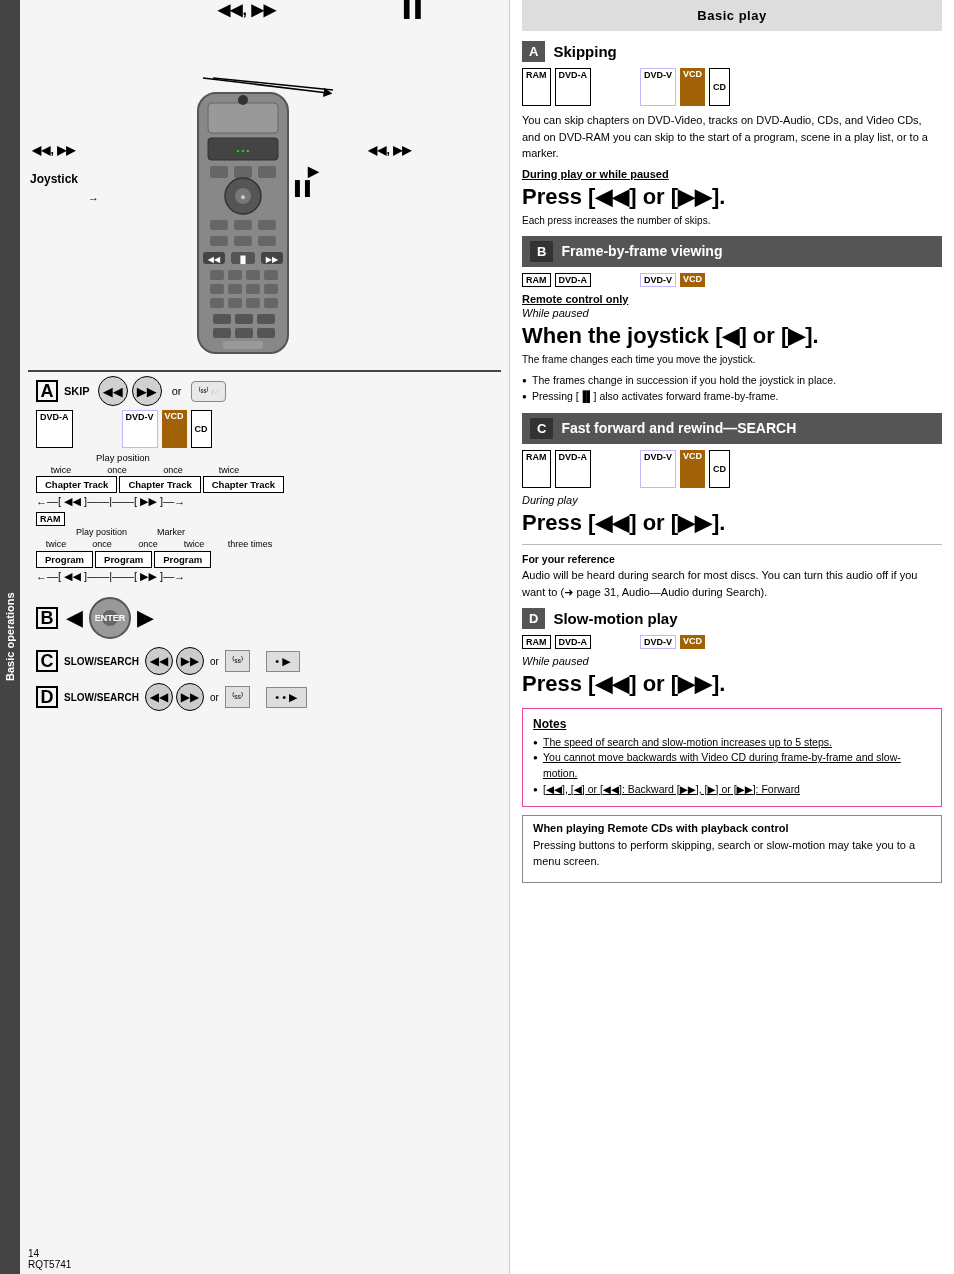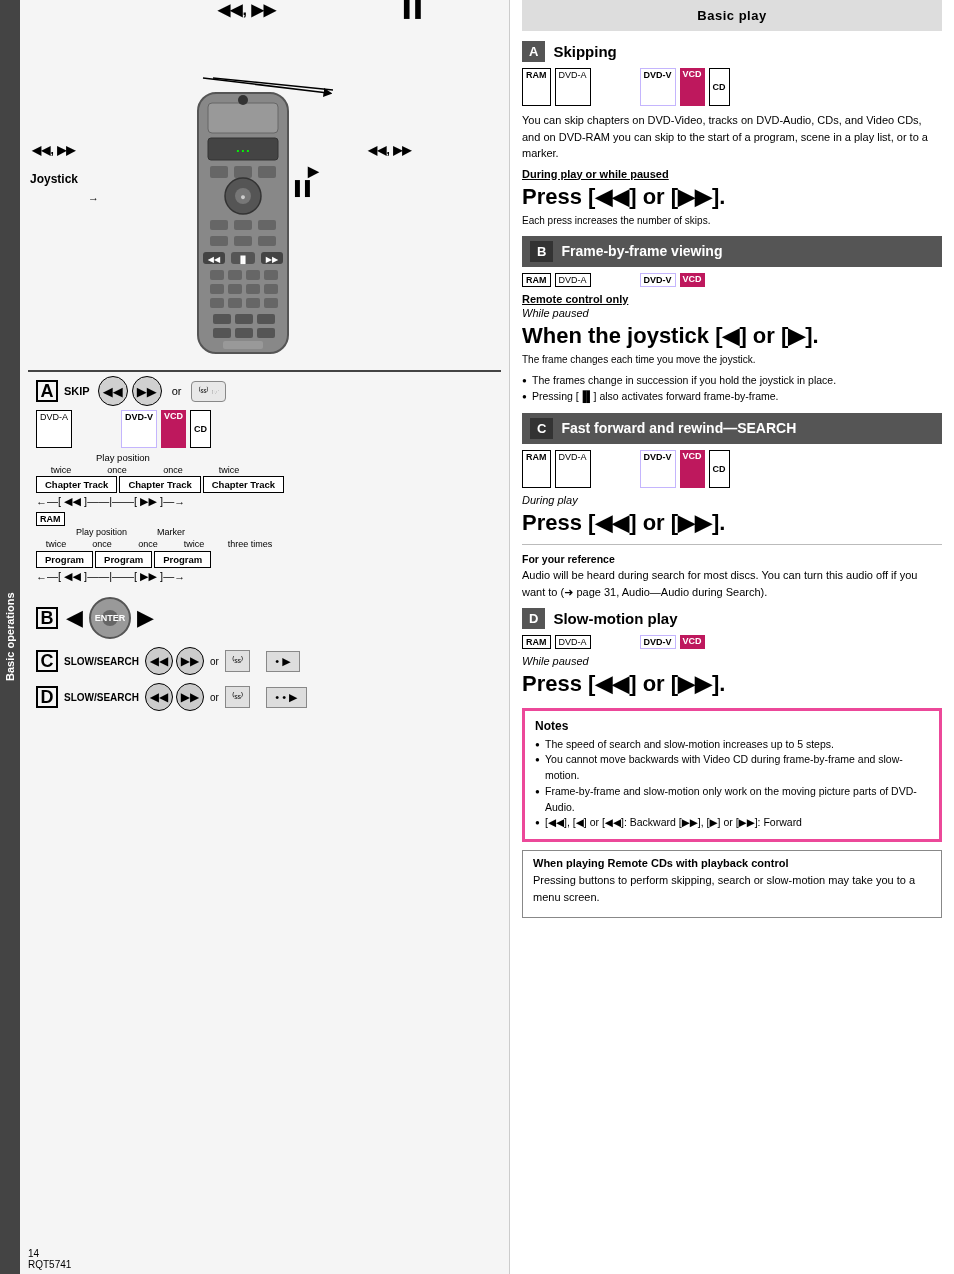--- a/index.html
+++ b/index.html
@@ -141,24 +141,25 @@
     .bullet-item::before {
       content: '●';
       position: absolute;
       left: 0;
       font-size: 8px;
       top: 2px;
     }
 
     
     .notes-box {
-      border: 3px solid #ec4899;
+      border: 1px solid #ec4899;
       padding: 8px 10px;
       margin-top: 10px;
       background: #fff;
+      text-decoration: underline;
     }
     .notes-title {
       font-weight: bold;
       font-size: 12px;
       margin-bottom: 4px;
     }
 
     
     .vcd-box {
       border: 1px solid #888;
@@ -182,23 +183,23 @@
 
     
     .page-footer {
       position: absolute;
       bottom: 4px;
       left: 8px;
       font-size: 10px;
       color: #000;
     }
 
-    .badge-dvd-a { border: 1px solid #000; font-size: 9px; font-weight: normal; padding: 1px 3px; background: #fff; }
+    .badge-dvd-a { border: 1px solid #000; font-size: 9px; font-weight: bold; padding: 1px 3px; background: #fff; }
     .badge-dvd-v { border: 1px solid #c4b5fd; font-size: 9px; font-weight: bold; padding: 1px 3px; background: #fff; margin-left: 45px; }
-    .badge-vcd { background: #be185d; color: #fff; font-size: 9px; font-weight: bold; padding: 1px 3px; }
+    .badge-vcd { background: #a16207; color: #fff; font-size: 9px; font-weight: bold; padding: 1px 3px; }
     .badge-cd { border: 1px solid #000; font-size: 9px; font-weight: bold; padding: 13px 3px; background: #fff; }
     .badge-ram { border: 1px solid #000; font-size: 9px; font-weight: bold; padding: 1px 3px; background: #fff; }
 
     .section-divider {
       border: none;
       border-top: 1px solid #bbb;
       margin: 8px 0;
     }
 
     .for-ref {
@@ -504,21 +505,20 @@
       <span class="badge-vcd">VCD</span>
     </div>
     <p class="label-italic">While paused</p>
     <p class="big-instruction">Press [◀◀] or [▶▶].</p>
   </div>
 
   <div class="notes-box">
     <div class="notes-title">Notes</div>
     <p class="bullet-item">The speed of search and slow-motion increases up to 5 steps.</p>
     <p class="bullet-item">You cannot move backwards with Video CD during frame-by-frame and slow-motion.</p>
-    <p class="bullet-item">Frame-by-frame and slow-motion only work on the moving picture parts of DVD-Audio.</p>
     <p class="bullet-item">[◀◀], [◀] or [◀◀]:  Backward     [▶▶], [▶] or [▶▶]:  Forward</p>
   </div>
 
   <div class="vcd-box">
     <div class="vcd-title">When playing Remote CDs with playback control</div>
     <p class="body-text">Pressing buttons to perform skipping, search or slow-motion may take you to a menu screen.</p>
   </div>
 </div>
 
 </body></html>

